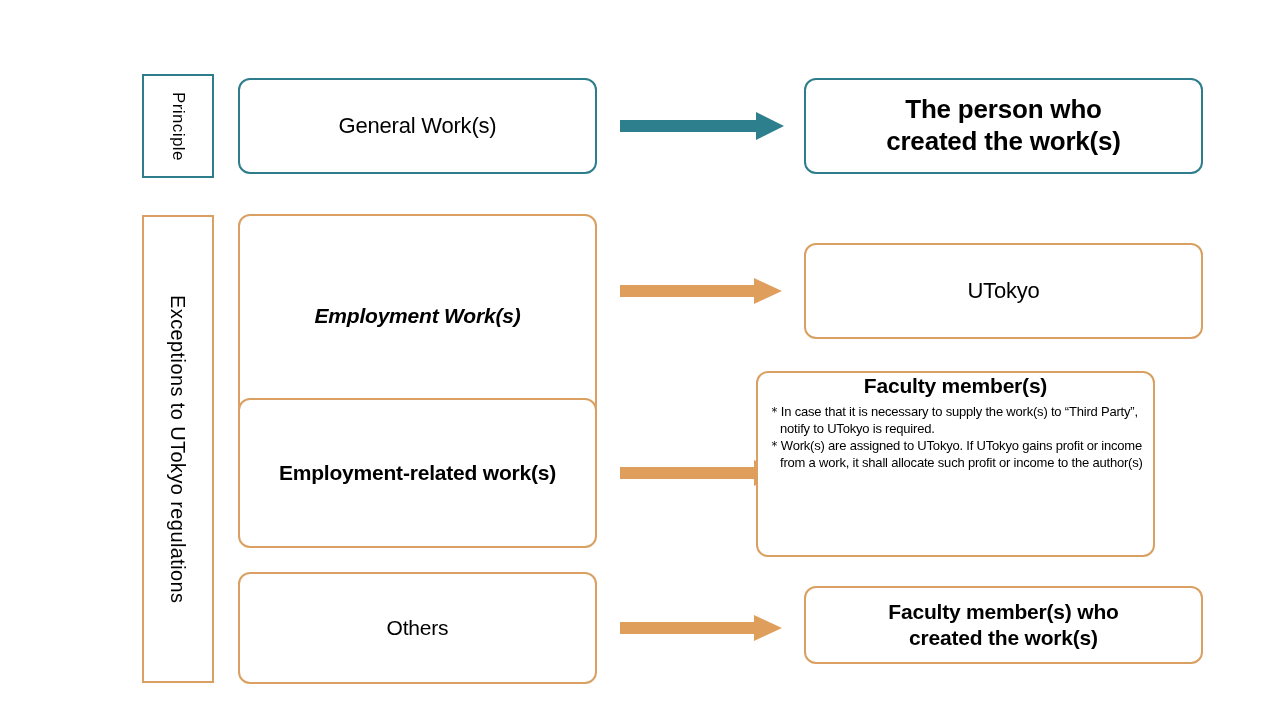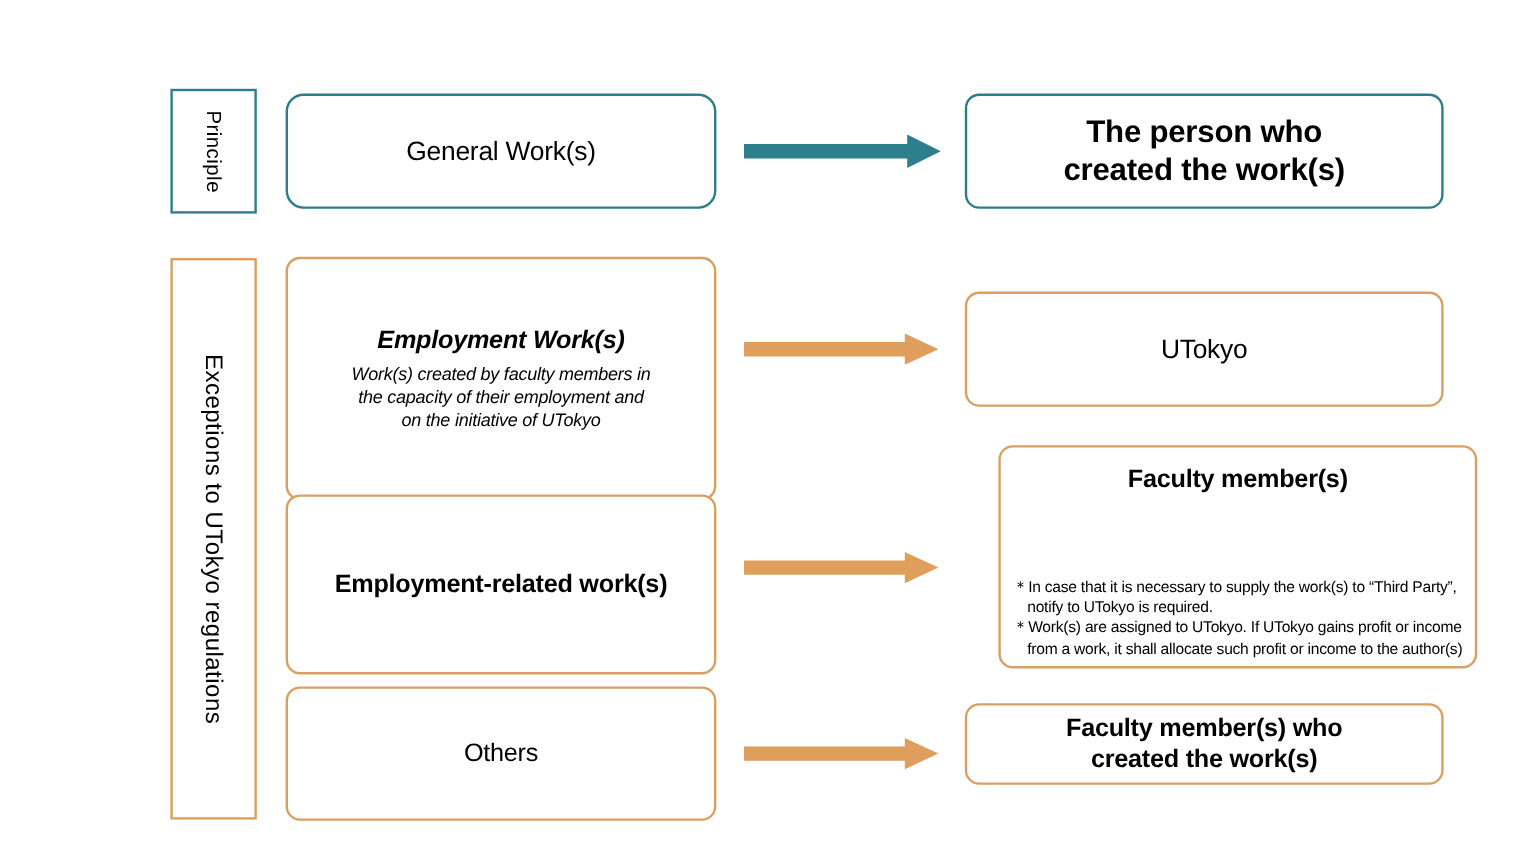--- a/index.html
+++ b/index.html
@@ -97,70 +97,67 @@
 <div id="canvas">
 
   <div class="rail teal" style="left:142px; top:74px; width:72px; height:104px;">
     <span class="rail-text" style="font-size:17px;">Principle</span>
   </div>
 
   <div class="rail amber" style="left:142px; top:215px; width:72px; height:468px;">
     <span class="rail-text" style="font-size:20px;">Exceptions to UTokyo regulations</span>
   </div>
 
-  <div class="box teal" style="left:238px; top:78px; width:359px; height:96px;border-radius:15px;">
+  <div class="box teal" style="left:238px; top:78px; width:359px; height:96px;">
     <div class="box-title" style="font-size:22px;">General Work(s)</div>
   </div>
 
   <svg class="arrow" style="left:620px; top:112px;" width="164" height="28" viewBox="0 0 164 28">
     <path d="M0,8 L136,8 L136,0 L164,14 L136,28 L136,20 L0,20 Z" fill="#2D7F8E"></path>
   </svg>
 
   <div class="box teal" style="left:804px; top:78px; width:399px; height:96px;">
     <div class="box-title bold" style="font-size:26px;">The person who
 created the work(s)</div>
   </div>
 
   <div class="box amber" style="left:238px; top:214px; width:359px; height:203px;font-style:italic;">
     <div class="box-title bold" style="font-size:21px;">Employment Work(s)</div>
-    <div class="box-desc">Work(s) created by faculty members in
-the capacity of their employment and
-on the initiative of UTokyo</div>
   </div>
 
   <svg class="arrow" style="left:620px; top:278px;" width="162" height="26" viewBox="0 0 162 26">
     <path d="M0,7 L134,7 L134,0 L162,13 L134,26 L134,19 L0,19 Z" fill="#E09E5C"></path>
   </svg>
 
   <div class="box amber" style="left:804px; top:243px; width:399px; height:96px;align-items:center;">
     <div class="box-title" style="font-size:22px;">UTokyo</div>
   </div>
 
-  <div class="box amber" style="left:238px; top:412px; width:359px; height:150px;justify-content:center;">
+  <div class="box amber" style="left:238px; top:398px; width:359px; height:150px;justify-content:center;">
     <div class="box-title bold" style="font-size:21px;">Employment-related work(s)</div>
   </div>
 
   <svg class="arrow" style="left:620px; top:460px;" width="162" height="26" viewBox="0 0 162 26">
     <path d="M0,7 L134,7 L134,0 L162,13 L134,26 L134,19 L0,19 Z" fill="#E09E5C"></path>
   </svg>
 
-  <div class="box amber" style="left:832px; top:371px; width:399px; height:186px; justify-content:space-between; padding-top:14px;">
+  <div class="box amber" style="left:756px; top:371px; width:399px; height:186px; justify-content:flex-start; padding-top:0;">
     <div class="box-title bold" style="font-size:21px;">Faculty member(s)</div>
     <div class="notes">
       <div class="note">＊In case that it is necessary to supply the work(s) to “Third Party”, notify to UTokyo is required.</div>
       <div class="note">＊Work(s) are assigned to UTokyo. If UTokyo gains profit or income from a work, it shall allocate such profit or income to the author(s)</div>
     </div>
   </div>
 
   <div class="box amber" style="left:238px; top:572px; width:359px; height:112px;">
     <div class="box-title" style="font-size:21px;">Others</div>
   </div>
 
   <svg class="arrow" style="left:620px; top:615px;" width="162" height="26" viewBox="0 0 162 26">
     <path d="M0,7 L134,7 L134,0 L162,13 L134,26 L134,19 L0,19 Z" fill="#E09E5C"></path>
   </svg>
 
-  <div class="box amber" style="left:804px; top:586px; width:399px; height:68px;">
+  <div class="box amber" style="left:804px; top:586px; width:399px; height:78px;">
     <div class="box-title bold" style="font-size:21px;">Faculty member(s) who
 created the work(s)</div>
   </div>
 
 </div>
 
 </body></html>

